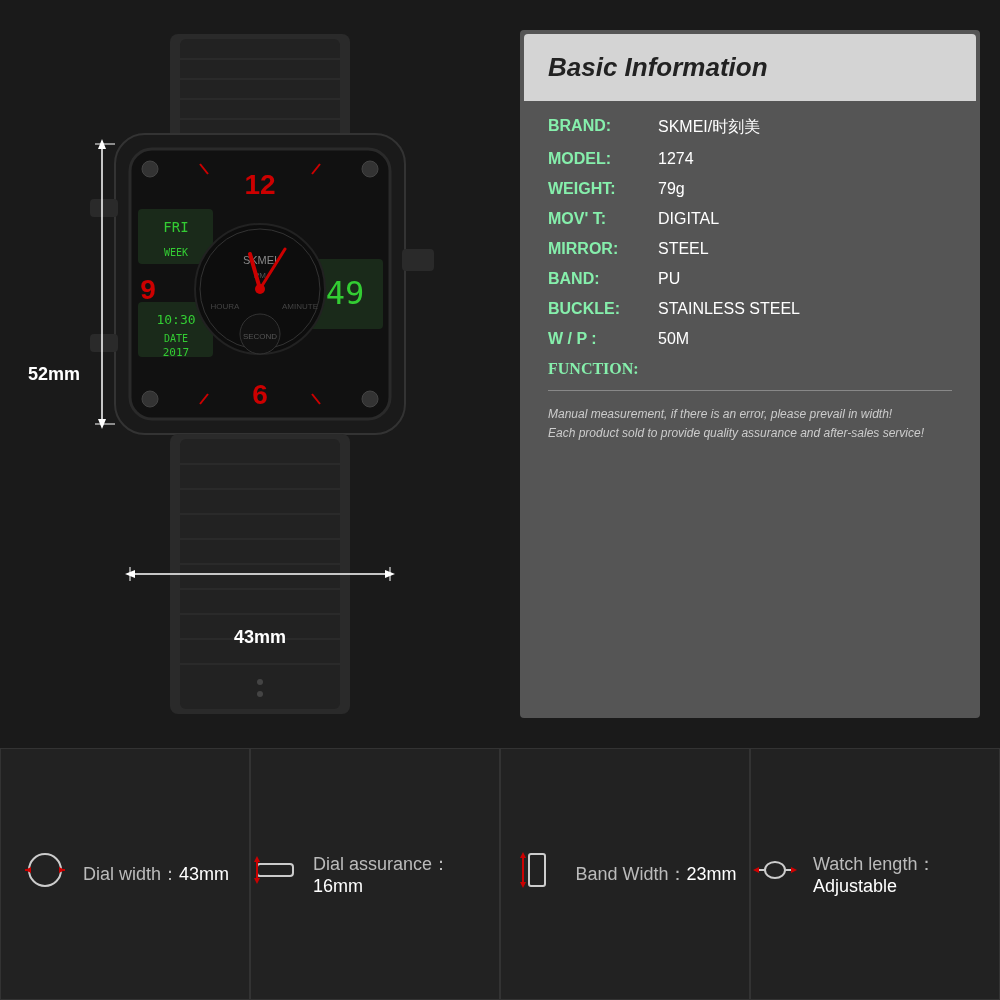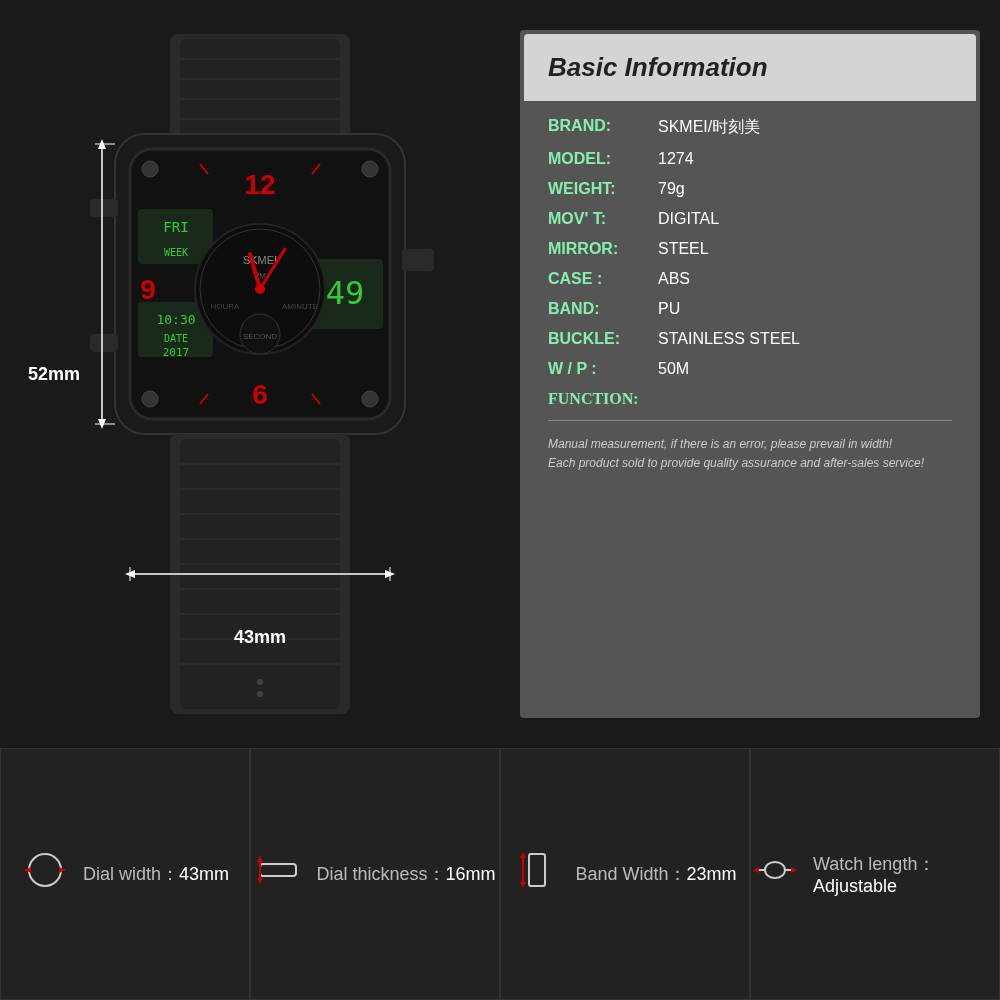--- a/index.html
+++ b/index.html
@@ -319,24 +319,20 @@
         </div>
         <div class="info-row">
           <span class="label">MOV' T:</span>
           <span class="value">DIGITAL</span>
         </div>
         <div class="info-row">
           <span class="label">MIRROR:</span>
           <span class="value">STEEL</span>
         </div>
         <div class="info-row">
-          <span class="label">CASE :</span>
-          <span class="value">ABS</span>
-        </div>
-        <div class="info-row">
           <span class="label">BAND:</span>
           <span class="value">PU</span>
         </div>
         <div class="info-row">
           <span class="label">BUCKLE:</span>
           <span class="value">STAINLESS STEEL</span>
         </div>
         <div class="info-row">
           <span class="label">W / P :</span>
           <span class="value">50M</span>
@@ -378,21 +374,21 @@
     <div class="spec-cell">
       <div class="spec-icon">
         <svg width="48" height="40" viewBox="0 0 48 40">
           <rect x="6" y="14" width="36" height="12" rx="3" fill="none" stroke="#ccc" stroke-width="2"></rect>
           <line x1="6" y1="8" x2="6" y2="32" stroke="#cc0000" stroke-width="2"></line>
           <polygon points="6,6 3,12 9,12" fill="#cc0000"></polygon>
           <polygon points="6,34 3,28 9,28" fill="#cc0000"></polygon>
         </svg>
       </div>
       <div class="spec-text">
-        <span class="spec-label">Dial thickness：</span><span class="spec-value">16mm</span>
+        <span class="spec-label">Dial assurance：</span><span class="spec-value">16mm</span>
       </div>
     </div>
 
     <div class="spec-cell">
       <div class="spec-icon">
         <svg width="48" height="40" viewBox="0 0 48 40">
           <rect x="16" y="4" width="16" height="32" rx="2" fill="none" stroke="#ccc" stroke-width="2"></rect>
           <line x1="10" y1="4" x2="10" y2="36" stroke="#cc0000" stroke-width="2"></line>
           <polygon points="10,2 7,8 13,8" fill="#cc0000"></polygon>
           <polygon points="10,38 7,32 13,32" fill="#cc0000"></polygon>

